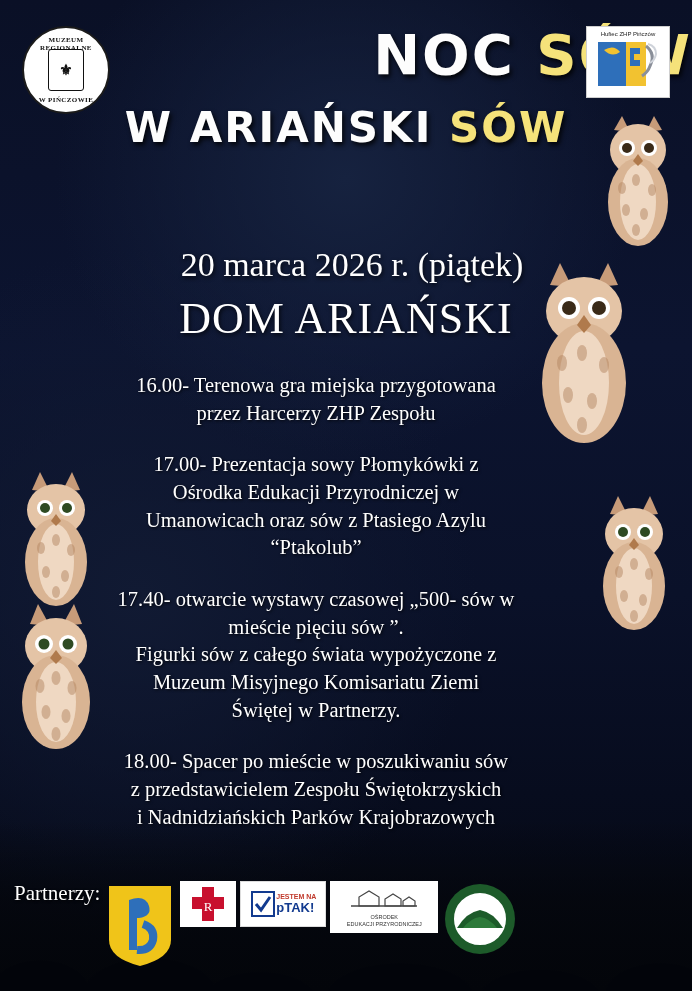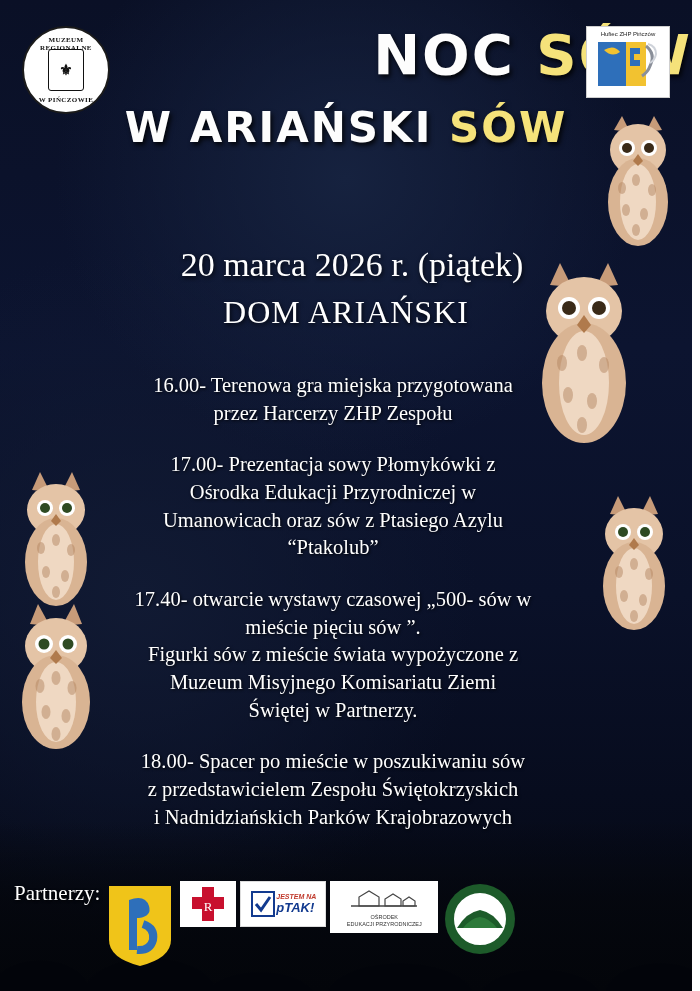--- a/index.html
+++ b/index.html
@@ -108,33 +108,33 @@
   }
   .date-line {
     font-size: 34px;
     color: #fff;
     margin: 0;
     line-height: 1.25;
     text-shadow: 1px 2px 4px rgba(0,0,0,.8);
     padding-left: 12px;
   }
   .venue-line {
-    font-size: 32px;
+    font-size: 44px;
     color: #fff;
     margin: 6px 0 0 0;
     line-height: 1.2;
     letter-spacing: 1px;
     text-shadow: 1px 2px 4px rgba(0,0,0,.8);
   }
 
   
   .program {
     position: absolute;
     top: 372px;
-    left: 83px;
+    left: 66px;
     width: 500px;
     z-index: 5;
     text-align: center;
   }
   .item {
     color: #ffffff;
     font-size: 20.5px;
     line-height: 1.35;
     margin: 0 0 24px 0;
     text-shadow: 1px 1px 3px rgba(0,0,0,.9);
@@ -222,21 +222,21 @@
   }
   .p-logo {
     background: #ffffff;
     display: flex;
     align-items: center;
     justify-content: center;
     box-sizing: border-box;
   }
   .p-pinczow { width: 72px; height: 88px; background: transparent; }
   .p-pck { width: 56px; height: 46px; }
-  .p-ptak { width: 86px; height: 46px; border: 1px solid #ddd; font-style: italic; }
+  .p-ptak { width: 86px; height: 46px; border: 1px solid #ddd; }
   .p-oep { width: 108px; height: 52px; }
   .p-park { width: 76px; height: 76px; background: transparent; }
   .p-cap {
     font-family: "Liberation Sans", sans-serif;
     font-size: 5.5px;
     color: #333;
     text-align: center;
     line-height: 1.25;
   }
   .ptak-txt {
@@ -420,21 +420,21 @@
     </p>
     <p class="item">
       <span>17.00- Prezentacja sowy Płomykówki z</span><br>
       <span>Ośrodka Edukacji Przyrodniczej w</span><br>
       <span>Umanowicach oraz sów z Ptasiego Azylu</span><br>
       <span>“Ptakolub”</span>
     </p>
     <p class="item">
       <span>17.40- otwarcie wystawy czasowej „500- sów w</span><br>
       <span>mieście pięciu sów ”.</span><br>
-      <span>Figurki sów z mieście świata wypożyczone z</span><br>
+      <span>Figurki sów z całego świata wypożyczone z</span><br>
       <span>Muzeum Misyjnego Komisariatu Ziemi</span><br>
       <span>Świętej w Partnerzy.</span>
     </p>
     <p class="item">
       <span>18.00- Spacer po mieście w poszukiwaniu sów</span><br>
       <span>z  przedstawicielem  Zespołu Świętokrzyskich</span><br>
       <span>i Nadnidziańskich Parków Krajobrazowych</span>
     </p>
   </div>
 

